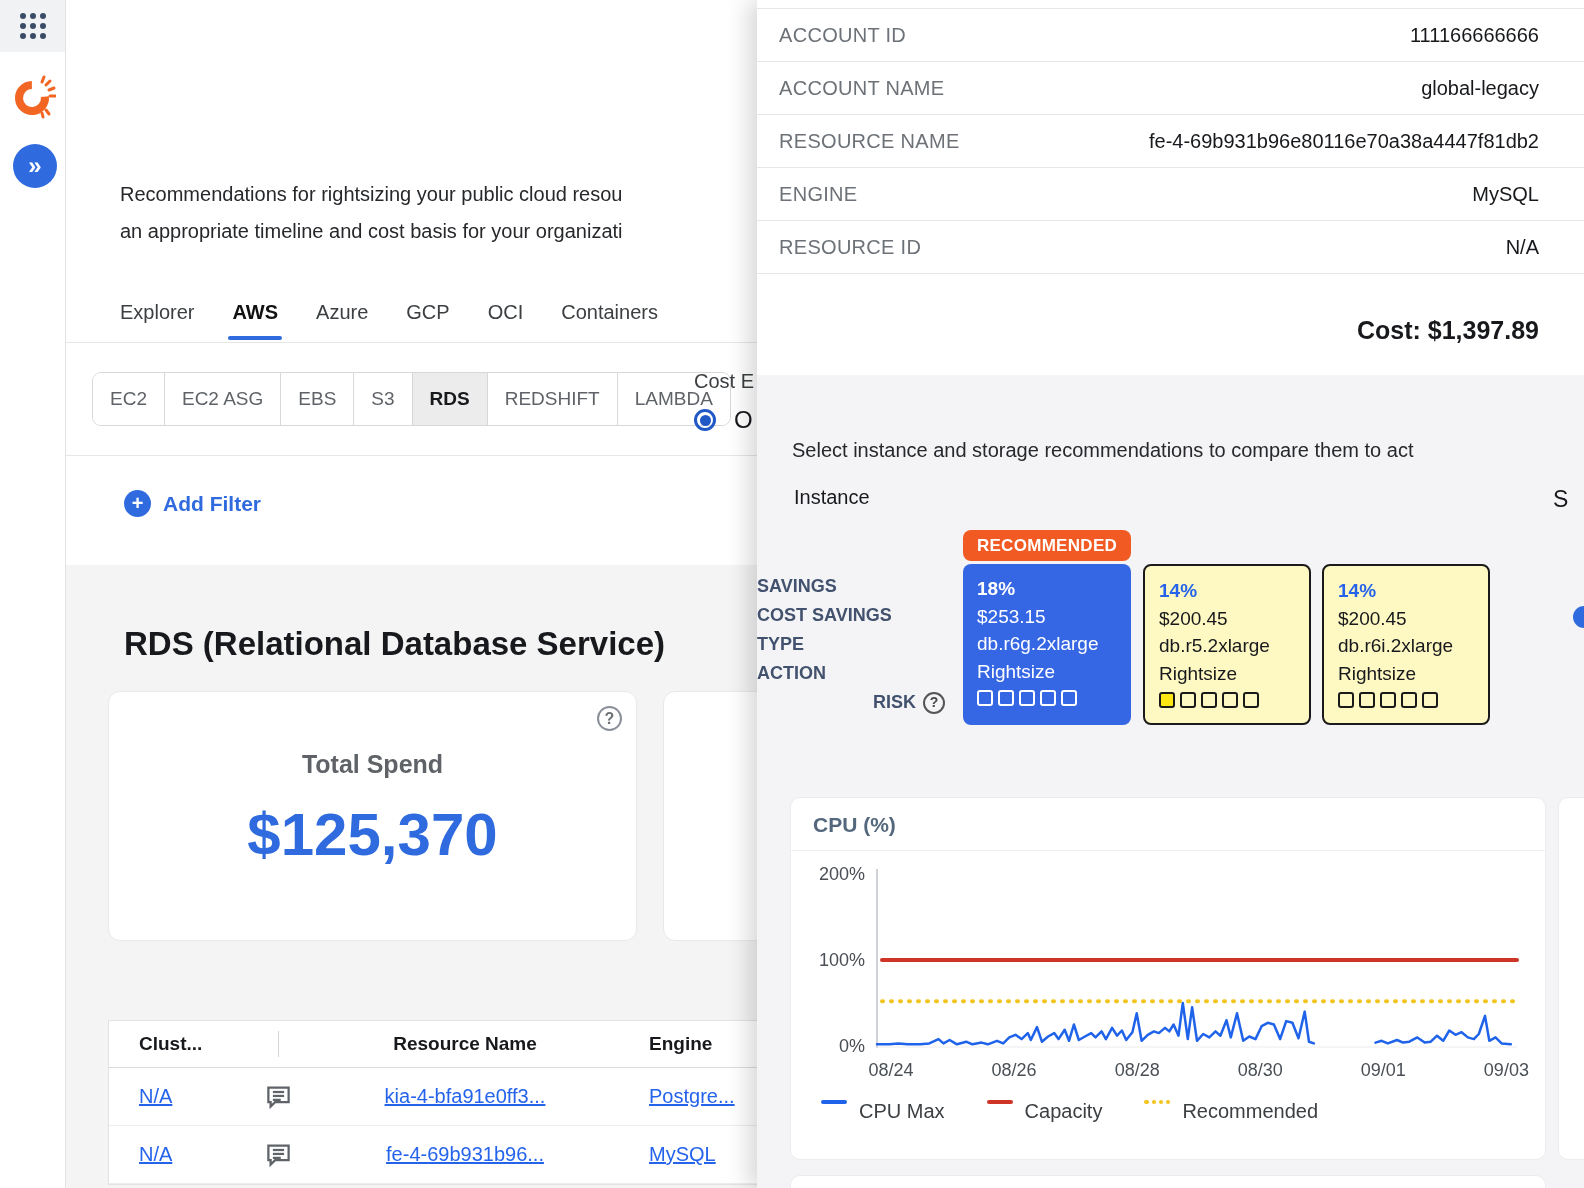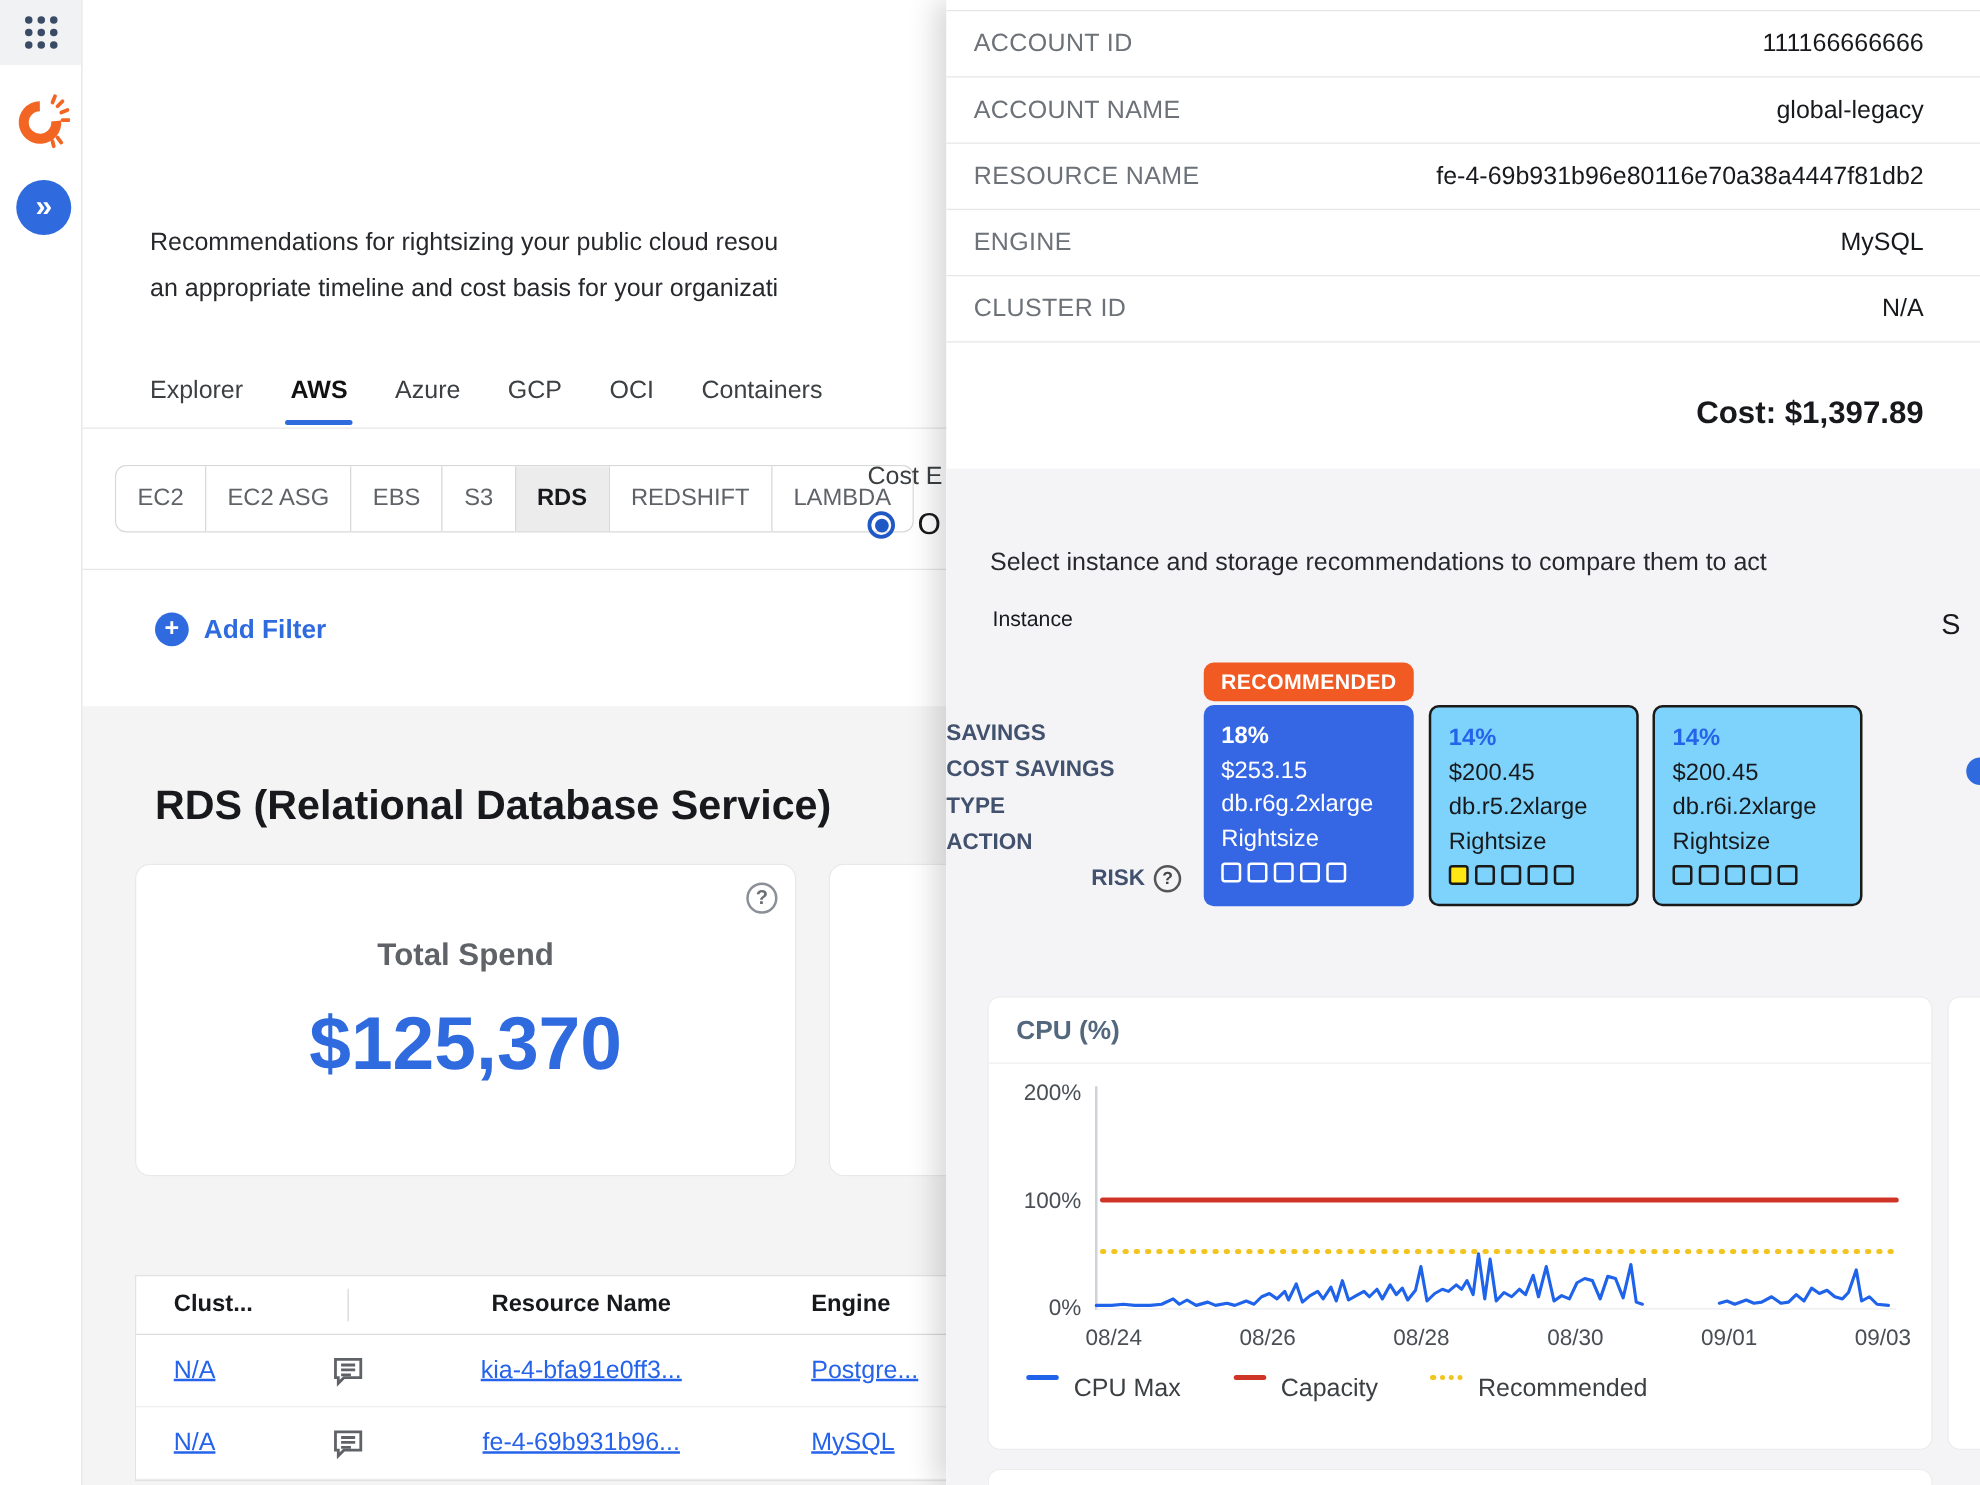--- a/index.html
+++ b/index.html
@@ -62,31 +62,31 @@
   .overlay { position:absolute; left:757px; top:0; width:827px; height:1188px; background:#fff; box-shadow:-8px 0 22px rgba(0,0,0,.16); z-index:10; overflow:hidden; }
   .details { position:absolute; left:0; right:0; top:8px; border-top:1px solid #e6e6e6; }
   .drow { display:flex; justify-content:space-between; align-items:center; height:53px; padding:0 45px 0 22px; border-bottom:1px solid #e6e6e6; }
   .dlabel { font-size:20px; color:#6d7278; letter-spacing:.3px; }
   .dvalue { font-size:20px; color:#17191c; }
   .cost-line { position:absolute; top:316px; right:45px; font-size:25px; font-weight:700; color:#17191c; }
 
   .rec-section { position:absolute; left:0; right:0; top:375px; bottom:0; background:#f4f4f6; }
   .rec-title { position:absolute; left:35px; top:22px; font-size:31px; font-weight:700; color:#17191c; }
   .rec-sub { position:absolute; left:35px; top:64px; font-size:20px; color:#26282b; white-space:nowrap; }
-  .instance-label { position:absolute; left:37px; top:111px; font-size:17px; color:#17191c; }
+  .instance-label { position:absolute; left:37px; top:111px; font-size:20px; color:#17191c; }
   .storage-label { position:absolute; left:796px; top:111px; font-size:23px; color:#17191c; }
 
   .rec-labels { position:absolute; left:0; top:197px; width:188px; text-align:left; font-size:18px; font-weight:700; color:#42526e; line-height:29px; }
   .rec-labels .risk-line { display:flex; justify-content:flex-end; align-items:center; gap:7px; }
   .risk-help { width:22px; height:22px; border:2px solid #555; border-radius:50%; color:#444; font-size:14px; font-weight:700; display:flex; align-items:center; justify-content:center; cursor:pointer; }
 
   .badge { position:absolute; left:206px; top:155px; width:168px; height:31px; background:#f15a22; border-radius:8px; color:#fff; font-size:17px; font-weight:700; display:flex; align-items:center; justify-content:center; letter-spacing:.3px; }
   .rec-card { position:absolute; top:189px; width:168px; height:161px; border-radius:8px; padding:11px 0 16px 14px; font-size:19px; line-height:27.5px; cursor:pointer; }
   .rec-card.primary { left:206px; background:#3566e4; color:#fff; }
-  .rec-card.alt { background:#7dd3fc; border:2px solid #1a1a1a; color:#17191c; }
+  .rec-card.alt { background:#fef9c3; border:2px solid #1a1a1a; color:#17191c; }
   .rec-card.alt .savings { color:#2563eb; }
   .rec-card .savings { font-weight:700; }
   .card-2 { left:386px; }
   .card-3 { left:565px; }
   .risk-row { display:flex; gap:5px; margin-top:5px; }
   .risk-sq { width:16px; height:16px; border-radius:3px; border:2px solid #1a1a1a; background:transparent; }
   .rec-card.primary .risk-sq { border-color:#fff; }
   .risk-sq.filled { background:#ffe714; }
   .storage-dot { position:absolute; left:816px; top:231px; width:22px; height:22px; border-radius:50%; background:#2f6bde; }
 
@@ -241,21 +241,21 @@
       </div>
       <div class="drow">
         <span class="dlabel">RESOURCE NAME</span>
         <span class="dvalue">fe-4-69b931b96e80116e70a38a4447f81db2</span>
       </div>
       <div class="drow">
         <span class="dlabel">ENGINE</span>
         <span class="dvalue">MySQL</span>
       </div>
       <div class="drow">
-        <span class="dlabel">CLUSTER ID</span>
+        <span class="dlabel">RESOURCE ID</span>
         <span class="dvalue">N/A</span>
       </div>
     </div>
     <div class="cost-line">Cost: $1,397.89</div>
 
     <div class="rec-section">
       <div class="rec-sub">Select instance and storage recommendations to compare them to act</div>
       <div class="instance-label">Instance</div>
       <div class="storage-label">S</div>
 

